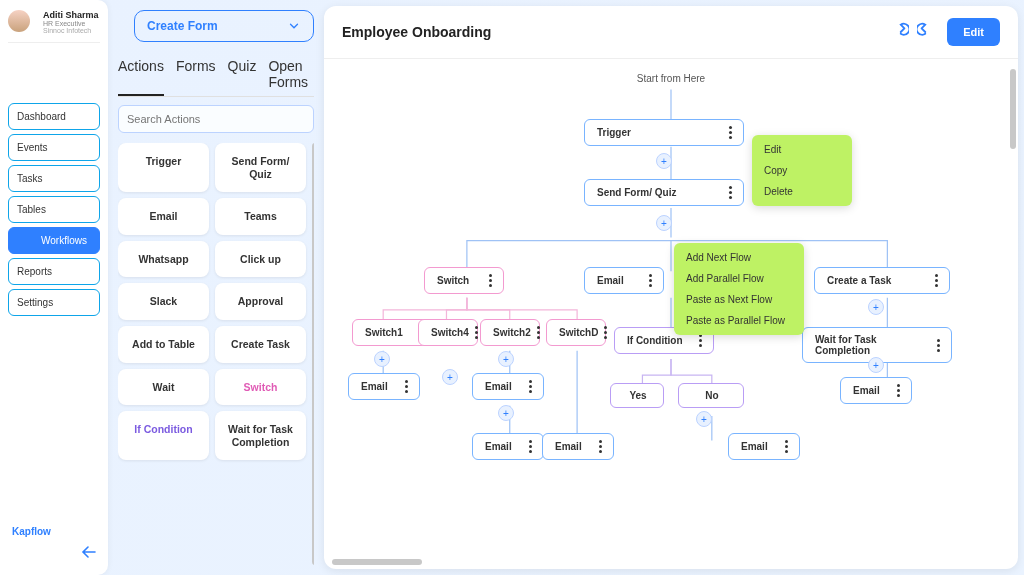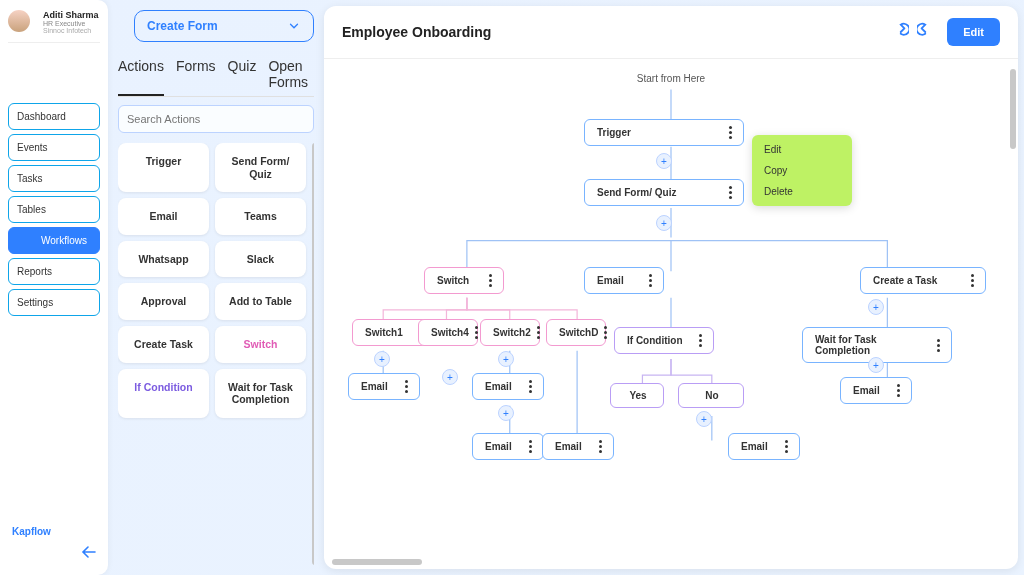--- a/index.html
+++ b/index.html
@@ -106,24 +106,26 @@
       <div class="tab">Open Forms</div>
     </div>
     <input class="search" placeholder="Search Actions" style="">
     <div class="actions-wrap">
       <div class="actions-grid">
         <div class="action">Trigger</div>
         <div class="action">Send Form/ Quiz</div>
         <div class="action">Email</div>
         <div class="action">Teams</div>
         <div class="action">Whatsapp</div>
+        <div class="action">Click up</div>
         <div class="action">Slack</div>
         <div class="action">Approval</div>
         <div class="action">Add to Table</div>
         <div class="action">Create Task</div>
+        <div class="action">Wait</div>
         <div class="action pink">Switch</div>
         <div class="action purple">If Condition</div>
         <div class="action">Wait for Task Completion</div>
       </div>
       <div class="actions-scroll"></div>
     </div>
   </section>
 
   <section class="canvas-panel">
     <div class="canvas-header">
@@ -205,21 +207,21 @@
             </span>
         </div>
         <div class="node" style="left:260px; top:208px; width:80px;">
           <span>Email</span>
           <span class="dots">
               <span></span>
               <span></span>
               <span></span>
             </span>
         </div>
-        <div class="node" style="left:490px; top:208px; width:126px;margin-left:46px;">
+        <div class="node" style="left:490px; top:208px; width:136px;">
           <span>Create a Task</span>
           <span class="dots">
               <span></span>
               <span></span>
               <span></span>
             </span>
         </div>
         <div class="add-btn" style="left:544px; top:240px;">+</div>
 
         <div class="node pink" style="left:28px; top:260px; width:84px;">
@@ -332,19 +334,25 @@
               <span></span>
               <span></span>
             </span>
         </div>
 
         <div class="menu" style="left:428px; top:76px;">
           <div>Edit</div>
           <div>Copy</div>
           <div>Delete</div>
         </div>
+        <div class="menu flow" style="left:350px; top:184px;">
+          <div>Add Next Flow</div>
+          <div>Add Parallel Flow</div>
+          <div>Paste as Next Flow</div>
+          <div>Paste as Parallel Flow</div>
+        </div>
 
         <div class="canvas-scroll-v"></div>
         <div class="canvas-scroll-h"></div>
       </div>
     </div>
   </section>
 </div>
 
 </body></html>

